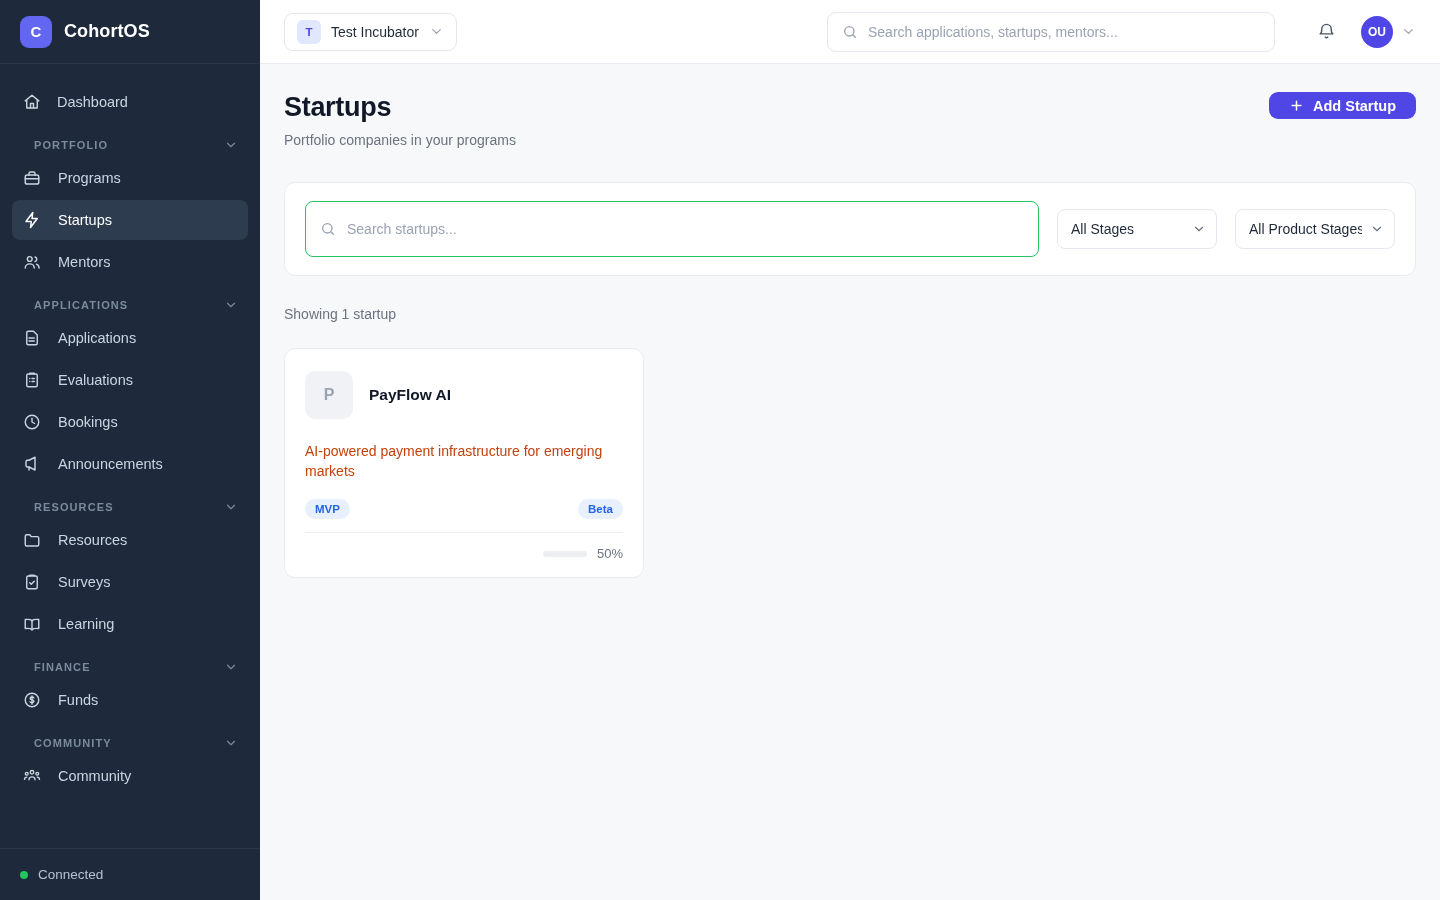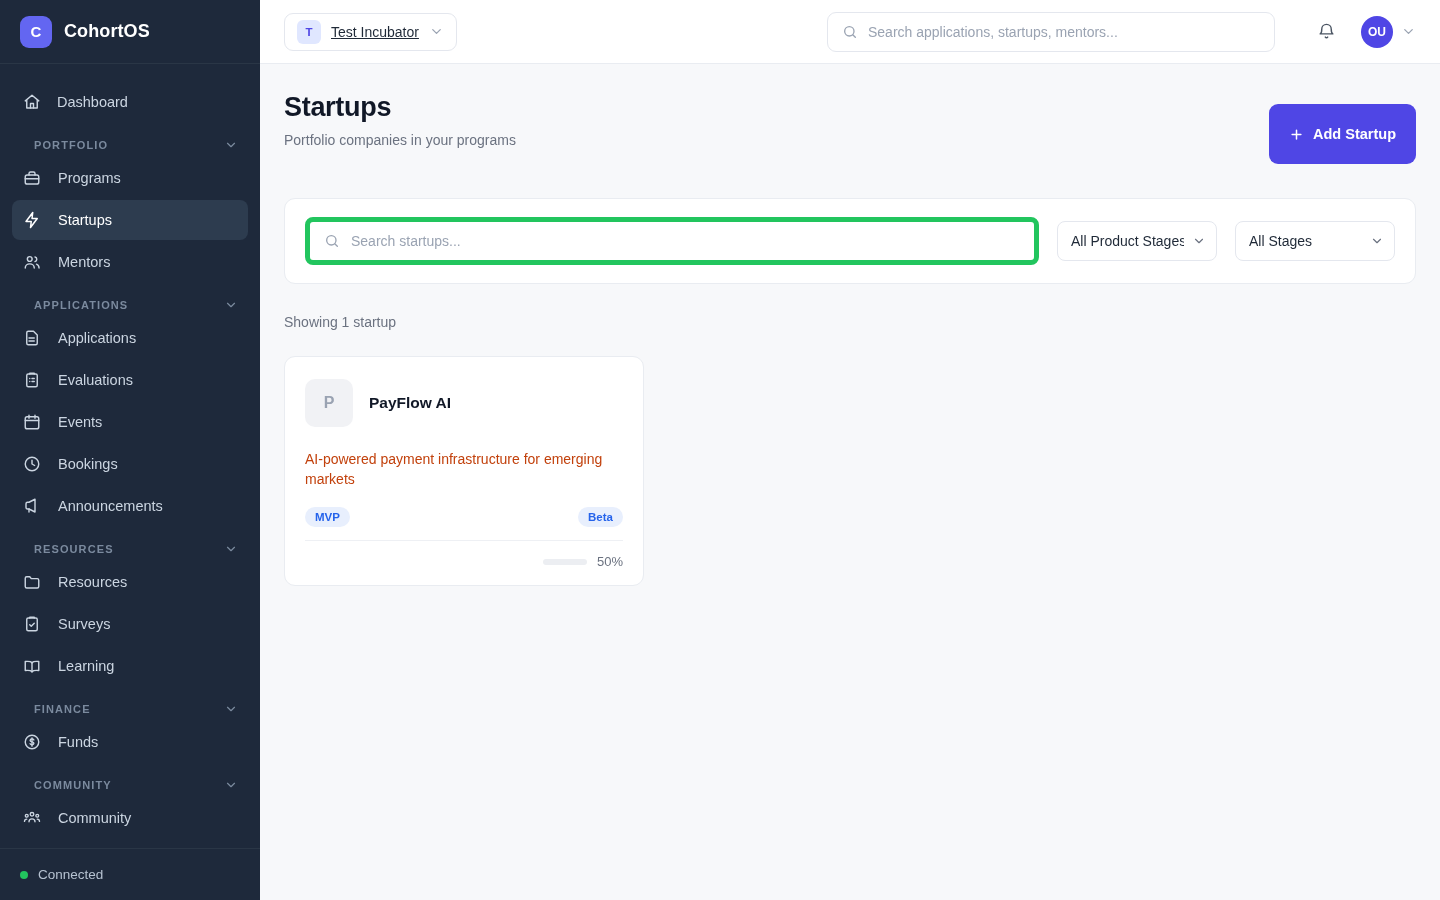--- a/index.html
+++ b/index.html
@@ -79,21 +79,21 @@
     height: 38px; padding: 0 12px;
     border: 1px solid #e4e7ee; border-radius: 9px;
     background: #fff; cursor: pointer;
   }
   .org-badge {
     width: 24px; height: 24px; border-radius: 6px;
     background: #e0e7ff; color: #4f46e5;
     font-size: 11.5px; font-weight: bold;
     display: flex; align-items: center; justify-content: center;
   }
-  .org-name { font-size: 14px; color: #1f2937; text-decoration: underline; }
+  .org-name { font-size: 14px; color: #1f2937; }
 
   .top-spacer { flex: 1 1 auto; }
 
   .global-search {
     width: 448px; height: 40px;
     border: 1px solid #e4e7ee; border-radius: 9px;
     background: #fff;
     display: flex; align-items: center; gap: 10px;
     padding: 0 14px;
   }
@@ -114,36 +114,36 @@
     display: flex; align-items: center; justify-content: center;
   }
 
   .content { flex: 1 1 auto; padding: 28px 24px 0 24px; overflow: hidden; }
 
   .page-head { display: flex; align-items: flex-start; justify-content: space-between; }
   .page-title { font-size: 27px; font-weight: bold; color: #111827; letter-spacing: -.3px; }
   .page-sub { font-size: 14px; color: #6b7280; margin-top: 9px; }
   .btn-primary {
     display: flex; align-items: center; gap: 9px;
-    height: 60px; padding: 0 20px; border: none; border-radius: 9px;
+    height: 27px; padding: 0 20px; border: none; border-radius: 9px;
     background: #4f46e5; color: #fff;
     font-size: 14.5px; font-weight: bold; cursor: pointer;
     font-family: "Liberation Sans", sans-serif;
-    margin-top: 12px;
+    margin-top: 0;
   }
 
   .filter-card {
     margin-top: 34px;
     background: #fff; border: 1px solid #e9ecf1; border-radius: 11px;
     padding: 18px 20px;
     display: flex; align-items: center; gap: 18px;
   }
   .search-field {
-    flex: 1 1 auto; height: 48px;
-    border: 5px solid #22c55e; border-radius: 8px;
+    flex: 1 1 auto; height: 56px;
+    border: 1px solid #22c55e; border-radius: 8px;
     display: flex; align-items: center; gap: 11px; padding: 0 14px;
   }
   .search-field input {
     border: none; outline: none; flex: 1 1 auto;
     font-size: 14px; color: #111827; background: transparent;
     font-family: "Liberation Sans", sans-serif;
   }
   .search-field input::placeholder { color: #9aa3b2; }
   .select-box {
     position: relative; width: 160px; height: 40px;
@@ -272,29 +272,20 @@
         <span class="ic">
           <svg width="18" height="18" viewBox="0 0 24 24" fill="none" stroke="currentColor" stroke-width="1.9" stroke-linecap="round" stroke-linejoin="round">
               <rect x="5" y="4" width="14" height="17" rx="2"></rect>
               <path d="M9 4V3h6v1"></path>
               <path d="M9 10h.01M12 10h3M9 14h.01M12 14h3"></path>
             </svg>
         </span>
         <span>Evaluations</span>
       </div>
 
-      <div class="sb-item">
-        <span class="ic">
-          <svg width="18" height="18" viewBox="0 0 24 24" fill="none" stroke="currentColor" stroke-width="1.9" stroke-linecap="round" stroke-linejoin="round">
-              <rect x="3" y="5" width="18" height="16" rx="2.5"></rect>
-              <path d="M8 3v4M16 3v4M3 10h18"></path>
-            </svg>
-        </span>
-        <span>Events</span>
-      </div>
       <div class="sb-item">
         <span class="ic">
           <svg width="18" height="18" viewBox="0 0 24 24" fill="none" stroke="currentColor" stroke-width="1.9" stroke-linecap="round" stroke-linejoin="round">
               <circle cx="12" cy="12" r="9"></circle>
               <path d="M12 7v5l3.5 2"></path>
             </svg>
         </span>
         <span>Bookings</span>
       </div>
       <div class="sb-item">
@@ -458,30 +449,30 @@
           <span style="color:#9aa3b2;display:flex">
             <svg width="16" height="16" viewBox="0 0 24 24" fill="none" stroke="currentColor" stroke-width="2" stroke-linecap="round">
                 <circle cx="11" cy="11" r="7"></circle>
                 <path d="m20 20-3.5-3.5"></path>
               </svg>
           </span>
           <input type="text" placeholder="Search startups..." style="">
         </div>
 
         <div class="select-box">
-          <span>All Product Stages</span>
+          <span>All Stages</span>
           <span class="sel-chev" style="color:#6b7280">
               <svg width="14" height="14" viewBox="0 0 24 24" fill="none" stroke="currentColor" stroke-width="2" stroke-linecap="round" stroke-linejoin="round">
                 <path d="m6 9 6 6 6-6"></path>
               </svg>
             </span>
         </div>
 
         <div class="select-box">
-          <span>All Stages</span>
+          <span>All Product Stages</span>
           <span class="sel-chev" style="color:#6b7280">
               <svg width="14" height="14" viewBox="0 0 24 24" fill="none" stroke="currentColor" stroke-width="2" stroke-linecap="round" stroke-linejoin="round">
                 <path d="m6 9 6 6 6-6"></path>
               </svg>
             </span>
         </div>
       </div>
 
       <div class="results-count">Showing 1 startup</div>
 

